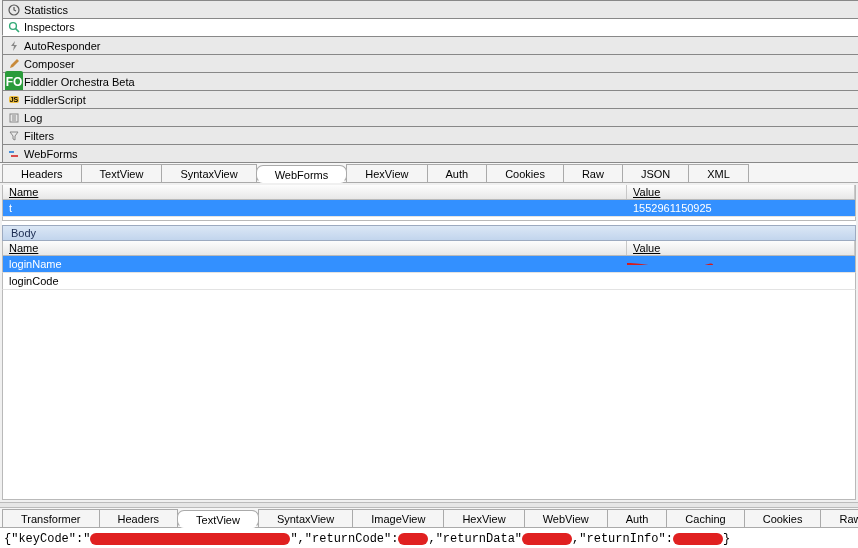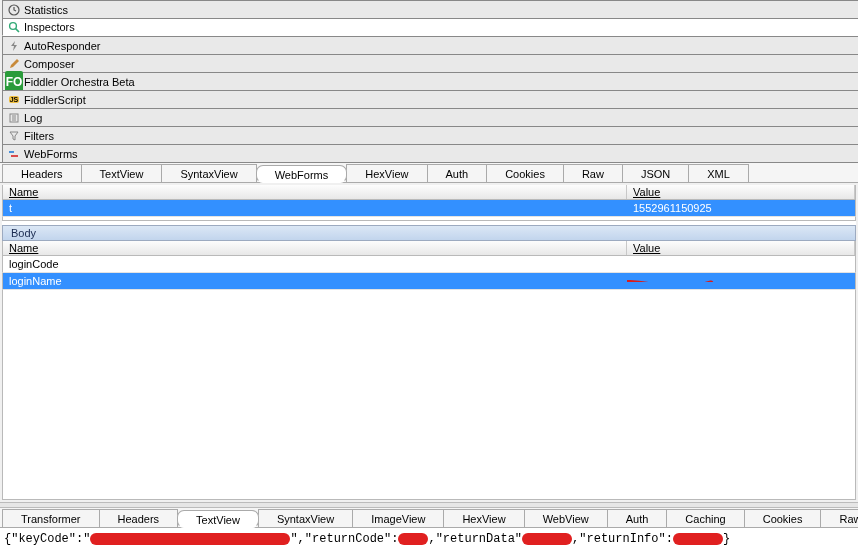--- a/index.html
+++ b/index.html
@@ -267,36 +267,36 @@
     <div class="cell name">t</div>
     <div class="cell val">1552961150925</div>
   </div>
   <div style="height:4px;border-left:1px solid #b9b9b9;border-right:1px solid #b9b9b9;border-bottom:1px solid #b9b9b9;"></div>
 
   <div class="section-header" style="margin-top:4px;padding-left:8px;">Body</div>
   <div class="grid-header">
     <div class="col col-name">Name</div>
     <div class="col col-val">Value</div>
   </div>
+  <div class="grid-row selected">
+    <div class="cell name">loginName</div>
+    <div class="cell val">
+      <span class="scribble" style="position:absolute;left:-36px;top:-3px;">
+        <svg width="130" height="18">
+            <path d="M5 10 Q 30 2 60 8 T 120 6 M10 13 Q 40 6 80 12 T 125 12" stroke="#d91c1c" stroke-width="5" fill="none" stroke-linecap="round"></path>
+          </svg>
+      </span>
+    </div>
+  </div>
   <div class="grid-row">
     <div class="cell name">loginCode</div>
     <div class="cell val">
       <span class="scribble" style="position:absolute;left:-10px;top:0;">
         <svg width="55" height="14">
             <path d="M3 7 Q 15 3 28 7 T 50 7" stroke="#d91c1c" stroke-width="6" fill="none" stroke-linecap="round"></path>
-          </svg>
-      </span>
-    </div>
-  </div>
-  <div class="grid-row selected">
-    <div class="cell name">loginName</div>
-    <div class="cell val">
-      <span class="scribble" style="position:absolute;left:-36px;top:-3px;">
-        <svg width="130" height="18">
-            <path d="M5 10 Q 30 2 60 8 T 120 6 M10 13 Q 40 6 80 12 T 125 12" stroke="#d91c1c" stroke-width="5" fill="none" stroke-linecap="round"></path>
           </svg>
       </span>
     </div>
   </div>
   <div class="empty-area"></div>
 </div>
 
 <div class="splitter"></div>
 
 <div class="subtabs">

